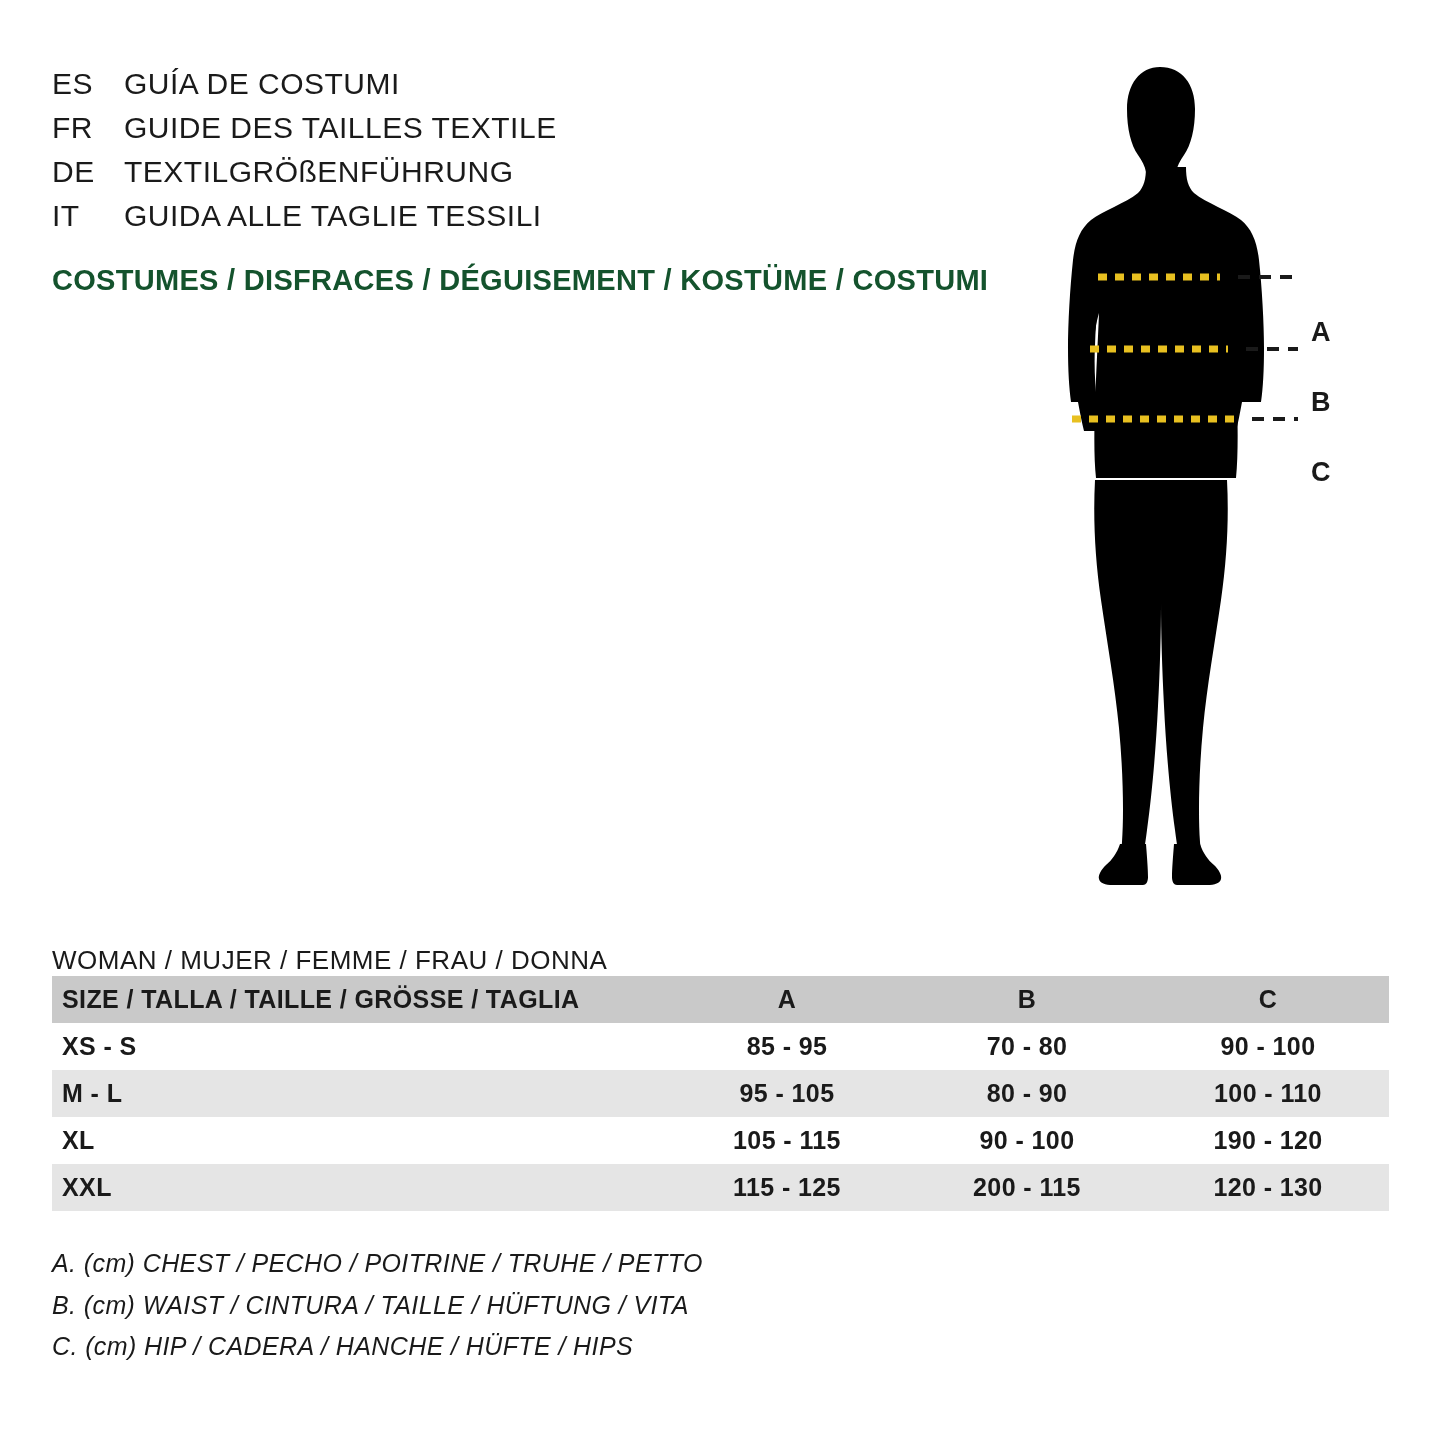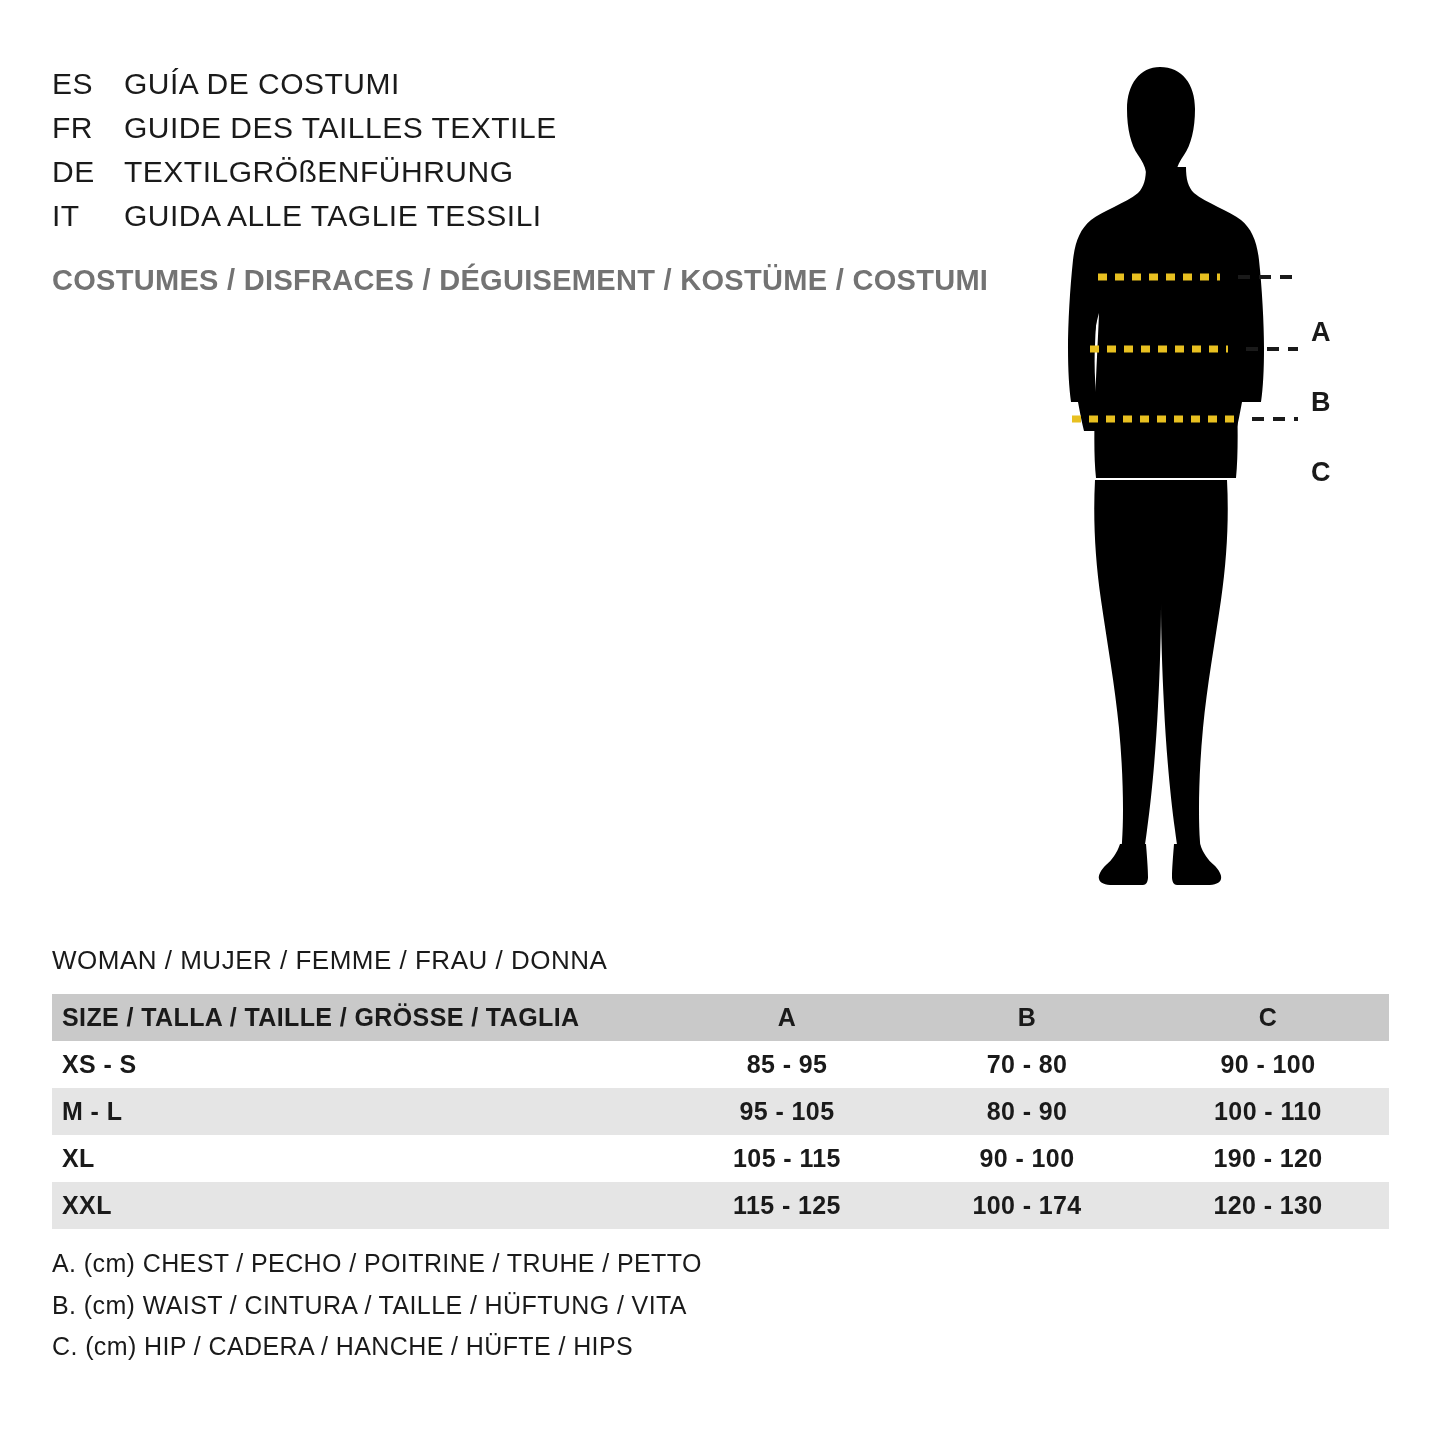--- a/index.html
+++ b/index.html
@@ -37,21 +37,21 @@
     flex: 0 0 72px;
   }
   .lang-text {
     flex: 1 1 auto;
   }
   .costumes-line {
     margin-top: 26px;
     font-size: 29px;
     font-weight: bold;
     letter-spacing: 0.3px;
-    color: #737373;
+    color: #14532d;
   }
 
   
   .figure-wrap {
     position: absolute;
     left: 1020px;
     top: 55px;
     width: 380px;
     height: 850px;
   }
@@ -74,21 +74,20 @@
   .table-section {
     position: absolute;
     left: 52px;
     top: 945px;
     width: 1340px;
   }
   .table-title {
     font-size: 26px;
     letter-spacing: 0.5px;
     color: #1a1a1a;
-    margin-bottom: 18px;
   }
   table.size-table {
     border-collapse: collapse;
     width: 1337px;
     table-layout: fixed;
   }
   table.size-table th,
   table.size-table td {
     font-size: 25px;
     font-weight: 700;
@@ -126,20 +125,21 @@
     position: absolute;
     left: 52px;
     top: 1243px;
     width: 900px;
   }
   .legend-line {
     font-size: 25px;
     line-height: 1.66;
     letter-spacing: 0.4px;
     color: #1a1a1a;
+    font-style: italic;
   }
 </style>
 </head>
 <body>
 
 <div class="header">
 
 
   <div class="lang-row">
     <span class="lang-code">ES</span>
@@ -228,21 +228,21 @@
       </tr>
       <tr class="odd">
         <td class="col-size">XL</td>
         <td class="col-m">105 - 115</td>
         <td class="col-m">90 - 100</td>
         <td class="col-m">190 - 120</td>
       </tr>
       <tr class="even">
         <td class="col-size">XXL</td>
         <td class="col-m">115 - 125</td>
-        <td class="col-m">100 - 174</td>
+        <td class="col-m">200 - 115</td>
         <td class="col-m">120 - 130</td>
       </tr>
     </tbody>
   </table>
 </div>
 
 <div class="legend">
   <div class="legend-line">A. (cm) CHEST / PECHO / POITRINE / TRUHE / PETTO</div>
   <div class="legend-line">B. (cm) WAIST / CINTURA / TAILLE / HÜFTUNG / VITA</div>
   <div class="legend-line">C. (cm) HIP / CADERA / HANCHE / HÜFTE / HIPS</div>

